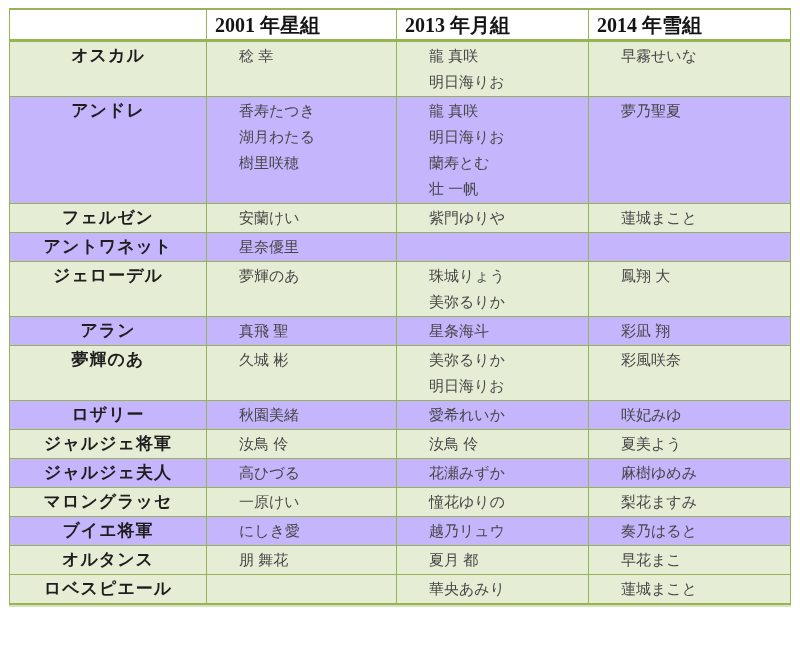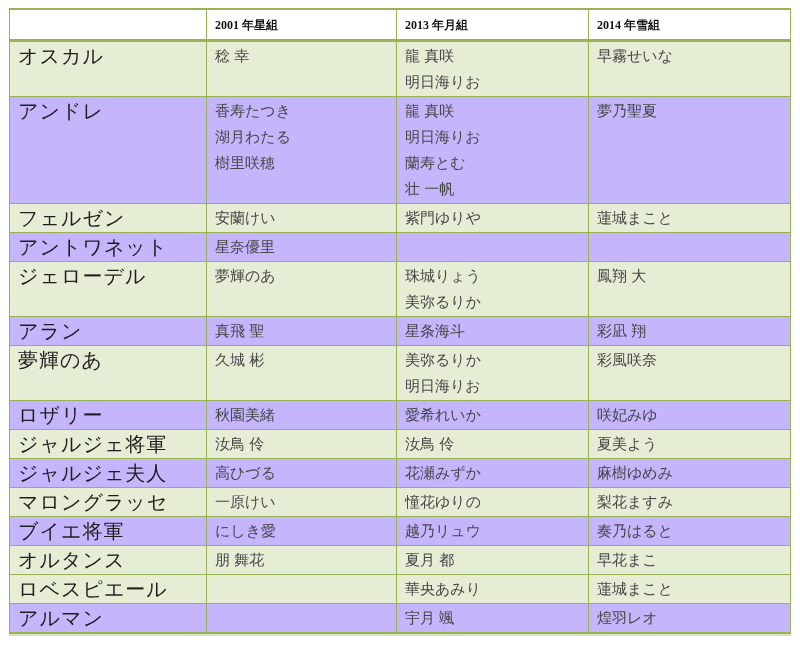--- a/index.html
+++ b/index.html
@@ -41,45 +41,46 @@
     border: 1px solid var(--border-green);
     vertical-align: top;
     text-align: left;
     overflow: hidden;
   }
   thead th {
     height: 31px;
     padding: 4px 8px 2px 8px;
     border-bottom: 3px solid var(--border-green);
     font-family: "Liberation Serif", "DejaVu Serif", serif;
-    font-size: 12px;
+    font-size: 20px;
     font-weight: bold;
     color: var(--header-text);
     background: #ffffff;
     line-height: 22px;
     white-space: nowrap;
   }
   td {
     padding: 1px 8px;
     line-height: 26px;
     font-size: 15px;
   }
   td.char-cell {
     font-family: "Liberation Serif", "DejaVu Serif", serif;
-    font-weight: normal;
-    font-size: 20px;
+    font-weight: bold;
+    font-size: 17px;
     color: var(--char-text);
     letter-spacing: 1px;
+    text-align: center;
   }
   td.cast-cell {
     color: var(--cast-text);
   }
   tr.banded td { background: var(--band-green); }
   tr.plain td { background: #c4b5fd; }
-  .cast-line { display: block; white-space: nowrap; }
+  .cast-line { display: block; white-space: nowrap; margin-left: 24px; }
 </style>
 </head>
 <body>
 
 <div class="page">
   <table class="cast-table">
     <colgroup>
       <col class="c0">
         <col class="c1">
         <col class="c2">
@@ -257,25 +258,15 @@
         <tr class="banded">
           <td class="char-cell">ロベスピエール</td>
           <td class="cast-cell"></td>
           <td class="cast-cell">
             <span class="cast-line">華央あみり</span>
           </td>
           <td class="cast-cell">
             <span class="cast-line">蓮城まこと</span>
           </td>
         </tr>
-        <tr class="plain">
-          <td class="char-cell">アルマン</td>
-          <td class="cast-cell"></td>
-          <td class="cast-cell">
-            <span class="cast-line">宇月 颯</span>
-          </td>
-          <td class="cast-cell">
-            <span class="cast-line">煌羽レオ</span>
-          </td>
-        </tr>
       </tbody>
   </table>
 </div>
 
 </body></html>

